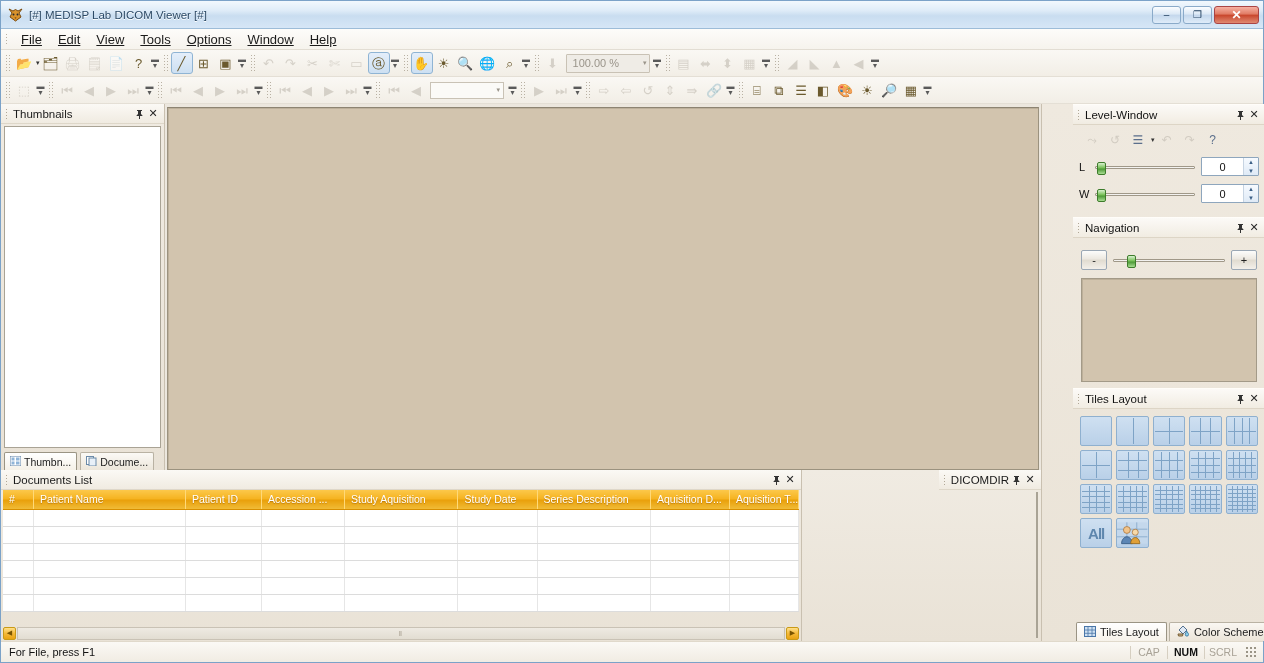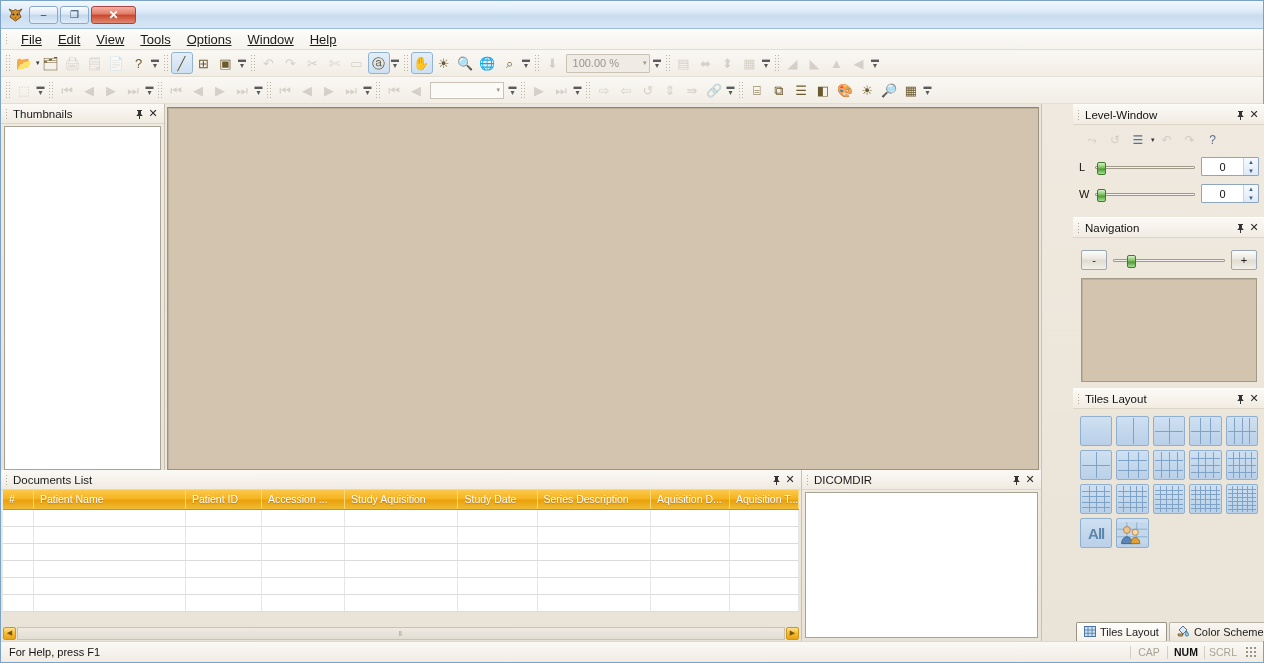--- a/index.html
+++ b/index.html
@@ -189,21 +189,21 @@
     border: 1px solid #9b927f;
     border-top-color:#8d8472;
     box-shadow: inset 1px 1px 0 #bdb09a;
     min-width:0;
   }
 
   
   #lower-region { flex:1; display:flex; min-height:0; }
   #docs-panel { flex:1; min-width:0; display:flex; flex-direction:column; }
   #dicomdir-panel { width: 240px; flex:none; display:flex; flex-direction:column;
-                    border-left:1px solid #c9c0b0; }
+                    border-left:1px solid #c9c0b0;align-items:flex-end; }
   #dicomdir-body { flex:1; margin:2px 3px 3px 3px; background:#fff; border:1px solid #a9a395; }
 
   
   #docs-table-wrap { flex:1; display:flex; flex-direction:column; min-height:0;
                      margin: 0 2px 0 2px; }
   table.doclist { width:100%; border-collapse:collapse; table-layout:fixed; }
   table.doclist thead th {
     height: 19px;
     background: linear-gradient(180deg,#fcc84a 0%, #f5b21f 48%, #e99f09 52%, #f0bb37 100%);
     color:#ffffff; font-size:10.5px; font-weight:normal; text-align:left;
@@ -363,20 +363,21 @@
 
   <div id="title-bar">
     <div id="app-icon">
       <svg width="17" height="17" viewBox="0 0 17 17">
         <path d="M2 3 L5 7 L3 11 L8.5 15 L14 11 L12 7 L15 3 L11 5 L8.5 3.5 L6 5 Z" fill="#d8922c" stroke="#7a4b10" stroke-width="1"></path>
         <circle cx="6.5" cy="8.5" r="1" fill="#2a2a2a"></circle>
         <circle cx="10.5" cy="8.5" r="1" fill="#2a2a2a"></circle>
         <path d="M7.5 11.5 L9.5 11.5 L8.5 12.8 Z" fill="#5a3208"></path>
       </svg>
     </div>
+    <div class="title-text">[#] MEDISP Lab DICOM Viewer [#]</div>
     <div class="win-btns">
       <div class="win-btn">
         <span class="wb-glyph">–</span>
       </div>
       <div class="win-btn">
         <span class="wb-glyph">❐</span>
       </div>
       <div class="win-btn close">
         <span class="wb-glyph">✕</span>
       </div>
@@ -673,20 +674,43 @@
           <div class="panel-head">
             <span class="panel-title">Thumbnails</span>
             <span class="hd-btn">
               <svg width="9" height="10" viewBox="0 0 9 10">
                   <path d="M2 1h5v1H6v3l1.5 1.5V7H5v3H4V7H1.5V6.5L3 5V2H2z" fill="#333"></path>
                 </svg>
             </span>
             <span class="hd-btn">✕</span>
           </div>
           <div id="thumb-body"></div>
+          <div id="thumb-tabs">
+            <div class="sm-tab active">
+              <span>
+                <svg width="11" height="10" viewBox="0 0 11 10">
+                    <rect x="0" y="0" width="11" height="10" fill="#fff" stroke="#5b7fa5"></rect>
+                    <rect x="1.5" y="1.5" width="3" height="3" fill="#8fb4d8"></rect>
+                    <rect x="6" y="1.5" width="3.5" height="3" fill="#8fb4d8"></rect>
+                    <rect x="1.5" y="5.5" width="3" height="3" fill="#8fb4d8"></rect>
+                    <rect x="6" y="5.5" width="3.5" height="3" fill="#8fb4d8"></rect>
+                  </svg>
+              </span>
+              <span>Thumbn...</span>
+            </div>
+            <div class="sm-tab">
+              <span>
+                <svg width="11" height="10" viewBox="0 0 11 10">
+                    <rect x="0.5" y="0.5" width="7" height="8" fill="#fff" stroke="#6b8aa8"></rect>
+                    <rect x="3" y="2" width="7" height="8" fill="#e8f0f8" stroke="#6b8aa8"></rect>
+                  </svg>
+              </span>
+              <span>Docume...</span>
+            </div>
+          </div>
         </div>
 
         <div id="viewport-wrap">
           <div id="viewport"></div>
         </div>
       </div>
 
       <div id="lower-region">
 
         <div class="panel" id="docs-panel">
@@ -1060,21 +1084,21 @@
                 </svg>
             </span>
             <span>Color Scheme</span>
           </div>
         </div>
       </div>
     </div>
   </div>
 
   <div id="status-bar">
-    <div id="status-msg">For Help, press F1</div>
+    <div id="status-msg">For File, press F1</div>
     <div class="vsep"></div>
     <div class="status-ind">CAP</div>
     <div class="vsep"></div>
     <div class="status-ind on">NUM</div>
     <div class="vsep"></div>
     <div class="status-ind">SCRL</div>
     <div id="resize-grip"></div>
   </div>
 </div>
 

